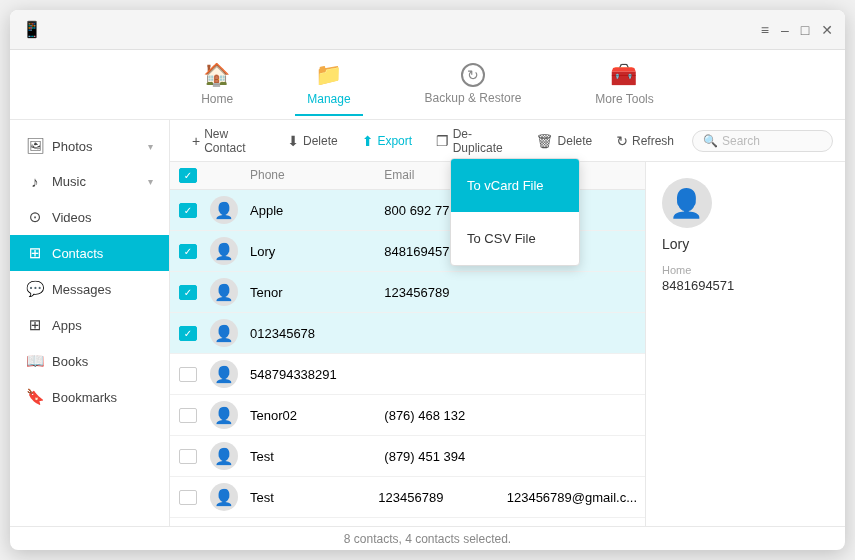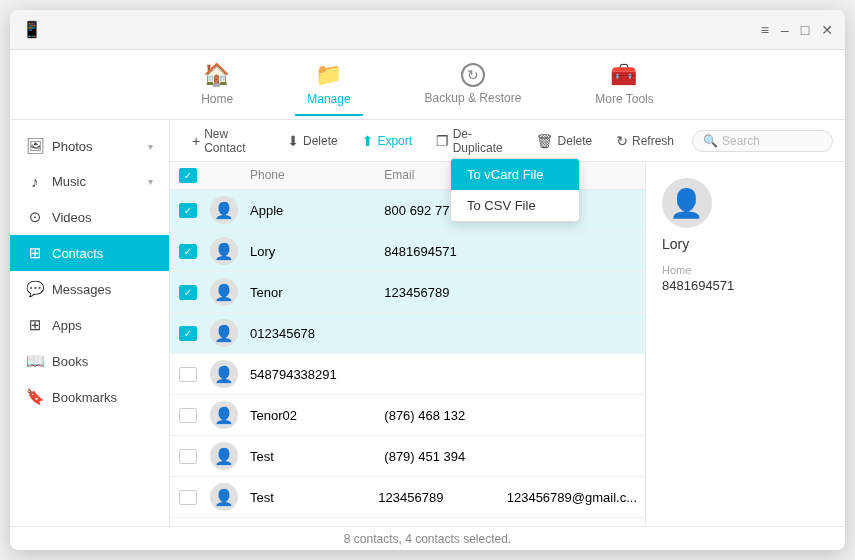--- a/index.html
+++ b/index.html
@@ -167,21 +167,21 @@
       left: 280px;
       background: #fff;
       border: 1px solid #ddd;
       border-radius: 4px;
       box-shadow: 0 4px 12px rgba(0,0,0,0.15);
       z-index: 100;
       min-width: 130px;
       overflow: hidden;
     }
     .dropdown-item {
-      padding: 8px 16px;
+      padding: 19px 16px;
       cursor: pointer;
       font-size: 13px;
       color: #333;
     }
     .dropdown-item.active {
       background: #00bcd4;
       color: #fff;
     }
     
     .table-wrapper {

